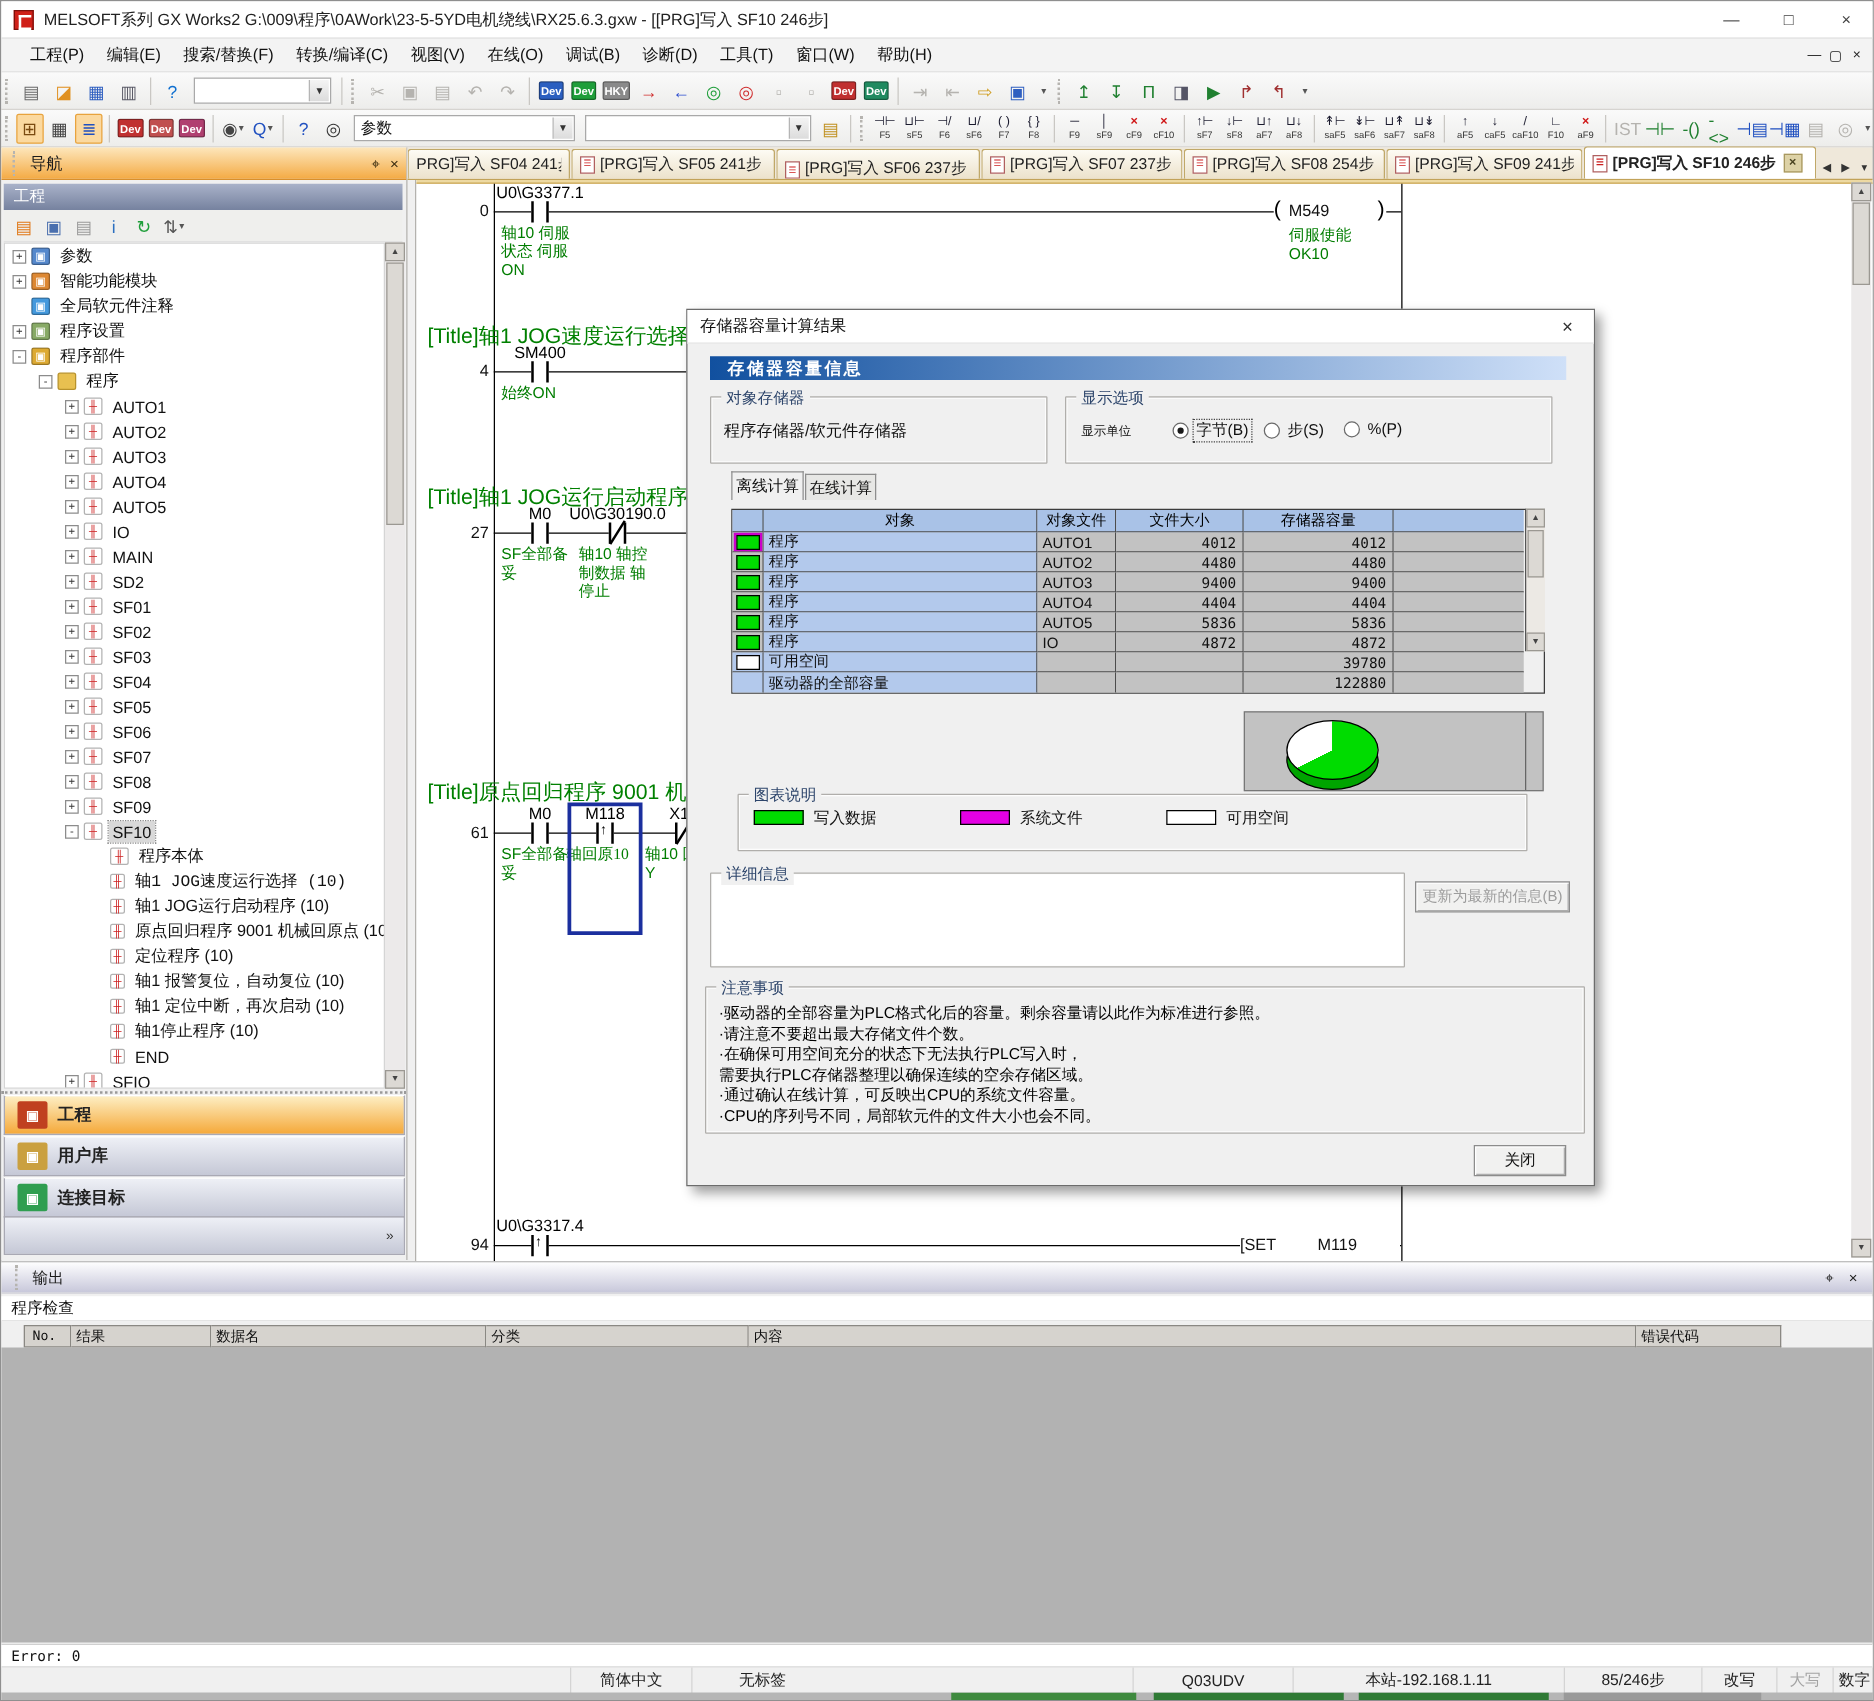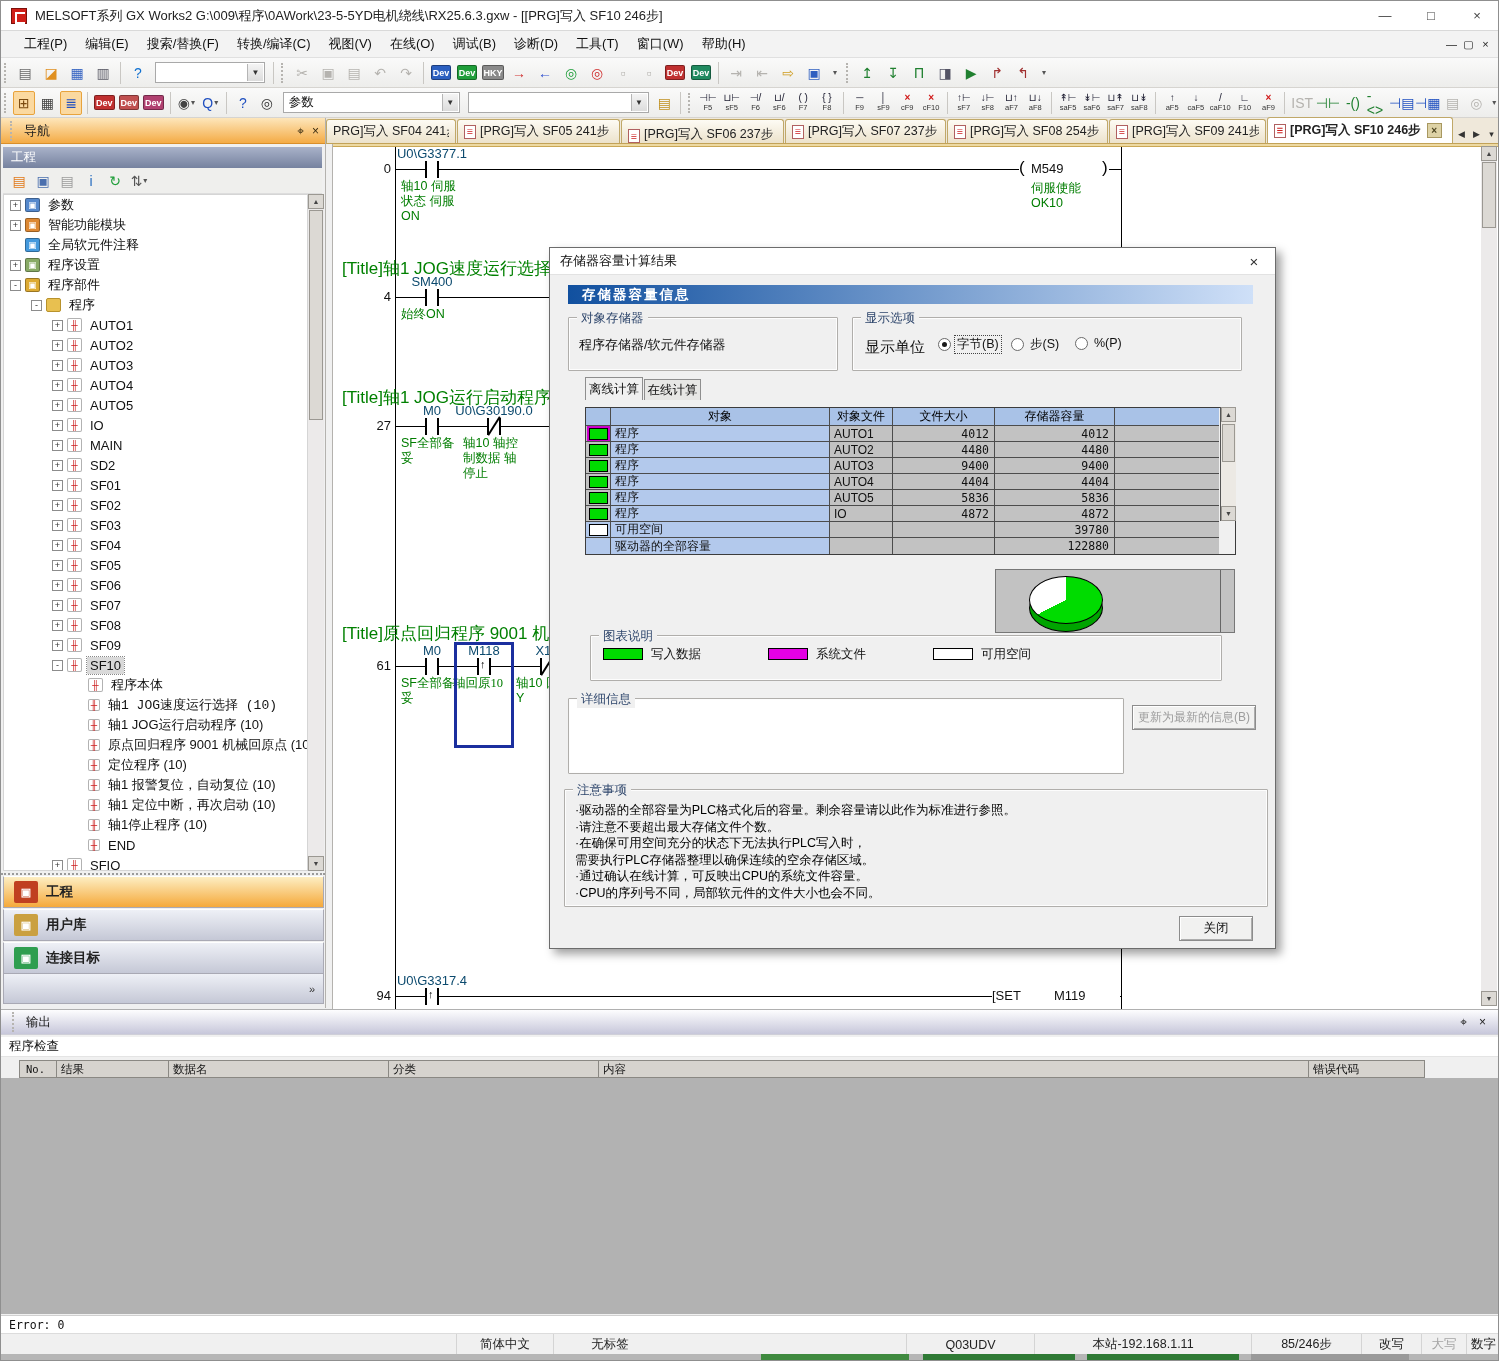--- a/index.html
+++ b/index.html
@@ -64,41 +64,41 @@
   .tabicon{width:12px;height:14px;background:#fff;border:1px solid #b06060;color:#cc2020;font-size:7px;line-height:7px;display:flex;align-items:center;justify-content:center;margin-right:4px;flex:none}
   .tab-x{width:15px;height:15px;background:#ddd2a6;border:1px solid #a89860;color:#4a4320;font-size:10px;display:flex;align-items:center;justify-content:center;margin-left:6px;flex:none}
   .tabnav{width:15px;height:18px;display:flex;align-items:center;justify-content:center;font-size:9px;color:#333;flex:none}
   
   #editor{position:absolute;left:331px;top:143px;width:1168px;height:865px;background:#fff;overflow:hidden;border-left:1px solid #b4b2ae}
   #editor-topline{position:absolute;left:0;top:0;width:100%;height:3px;background:#edd9a2;border-bottom:1px solid #caa755}
   .wire{position:absolute;height:1px;background:#000}
   .rail{position:absolute;width:1px;background:#000}
   .lnum{position:absolute;width:48px;text-align:right;font-size:13px;color:#111}
   .ltitle{position:absolute;font-size:17px;color:#008000;white-space:nowrap}
-  .ldev{position:absolute;width:150px;text-align:center;font-size:13px;color:#0c4a6e;white-space:nowrap}
+  .ldev{position:absolute;width:150px;text-align:center;font-size:13px;color:#000000;white-space:nowrap}
   .lcom{position:absolute;font-size:12.5px;line-height:15px;color:#007d00;white-space:nowrap}
   .cgap{position:absolute;background:#fff}
   .cbar{position:absolute;width:2px;background:#000}
   .cslash{position:absolute;width:2px;height:22px;background:#000;transform:rotate(32deg)}
   .cup{position:absolute;font-size:11px;font-weight:bold;color:#000}
   .paren{position:absolute;font-size:17px;color:#000;line-height:18px}
   .seltext{position:absolute;font-size:13px;color:#111;white-space:nowrap}
   #ed-sb{position:absolute;right:3px;top:2px;width:16px;height:860px;background:#eceaea}
   
   #dialog{position:absolute;left:548px;top:246px;width:727px;height:702px;background:#f0f0f0;border:1px solid #6c6c6c;box-shadow:5px 5px 9px rgba(0,0,0,.38);z-index:20}
   #d-titlebar{position:absolute;left:0;top:0;width:100%;height:27px;background:#fff;border-bottom:1px solid #e2e2e2;display:flex;align-items:center;padding:0 10px}
   #d-title{font-size:13px;color:#111}
   #d-close{margin-left:auto;font-size:15px;color:#333;width:22px;text-align:center}
   #d-blue{position:absolute;left:18px;top:37px;width:685px;height:19px;background:linear-gradient(90deg,#11509f,#cfe0f8);color:#fff;font-weight:bold;font-size:13.5px;display:flex;align-items:center;padding-left:14px;letter-spacing:2px}
   .grp{position:absolute;border:1px solid #b0aeab;box-shadow:inset 0 0 0 1px #fdfdfd;border-radius:1px}
   .grp .cap{position:absolute;top:-8px;left:8px;background:#f0f0f0;padding:0 4px;font-size:12.5px;color:#2d456b}
   #d-grp-target{left:18px;top:69px;width:270px;height:54px}
   #d-target-value{position:absolute;left:10px;top:18px;font-size:13px;color:#111}
   #d-grp-display{left:302px;top:69px;width:390px;height:54px}
-  #d-unit-label{position:absolute;left:12px;top:20px;font-size:15px;color:#111}
+  #d-unit-label{position:absolute;left:12px;top:20px;font-size:10px;color:#111}
   .radio-item{position:absolute;top:18px;display:flex;align-items:center;font-size:12.5px;color:#111}
   .radio{width:13px;height:13px;border-radius:50%;background:#fff;border:1px solid #6a6a6a;margin-right:4px;position:relative;flex:none}
   .radio.on::after{content:"";position:absolute;left:3px;top:3px;width:5px;height:5px;border-radius:50%;background:#1a1a1a}
   .radio-item.focus .rlabel{outline:1px dotted #444}
   .dtab{position:absolute;font-size:12.5px;color:#111;display:flex;align-items:center;justify-content:center;border:1px solid #8e8e8e;border-bottom:none;background:#e7e7e5}
   .dtab.active{background:#f0f0f0;z-index:2}
   #d-table{position:absolute;left:35px;top:159px;width:651px;border:1px solid #3c3c3c}
   .drow{display:flex;height:16px}
   .drow.hd{height:18px}
   .dcell{border-right:1px solid #4c4c4c;border-bottom:1px solid #4c4c4c;font-size:12px;display:flex;align-items:center;overflow:hidden;white-space:nowrap}

